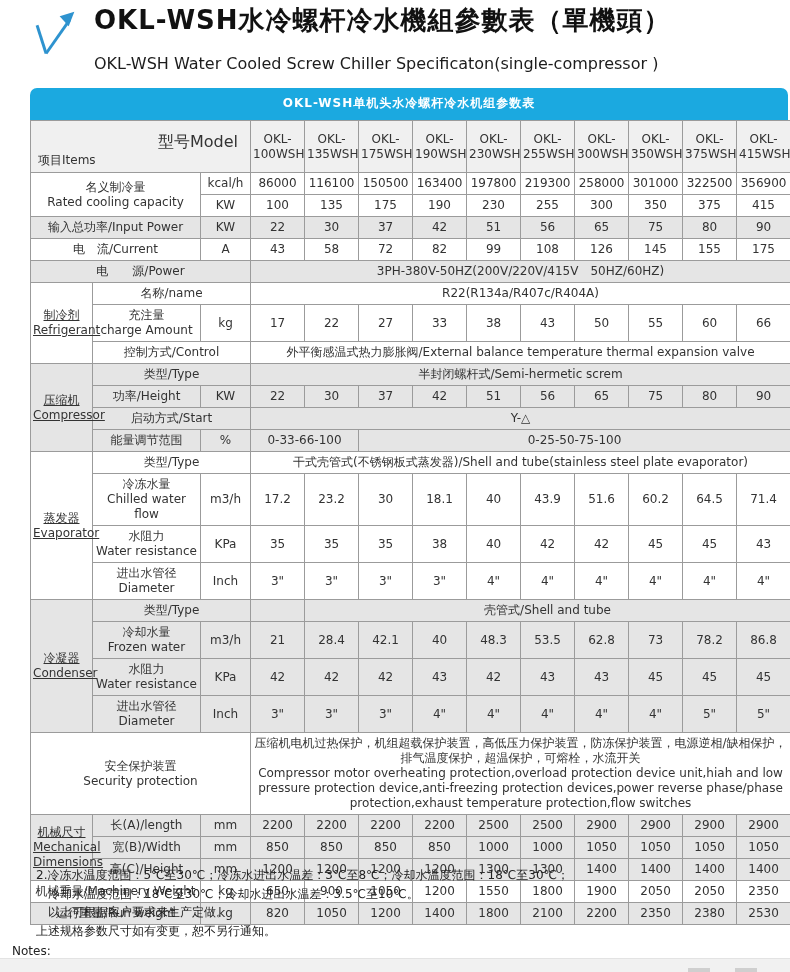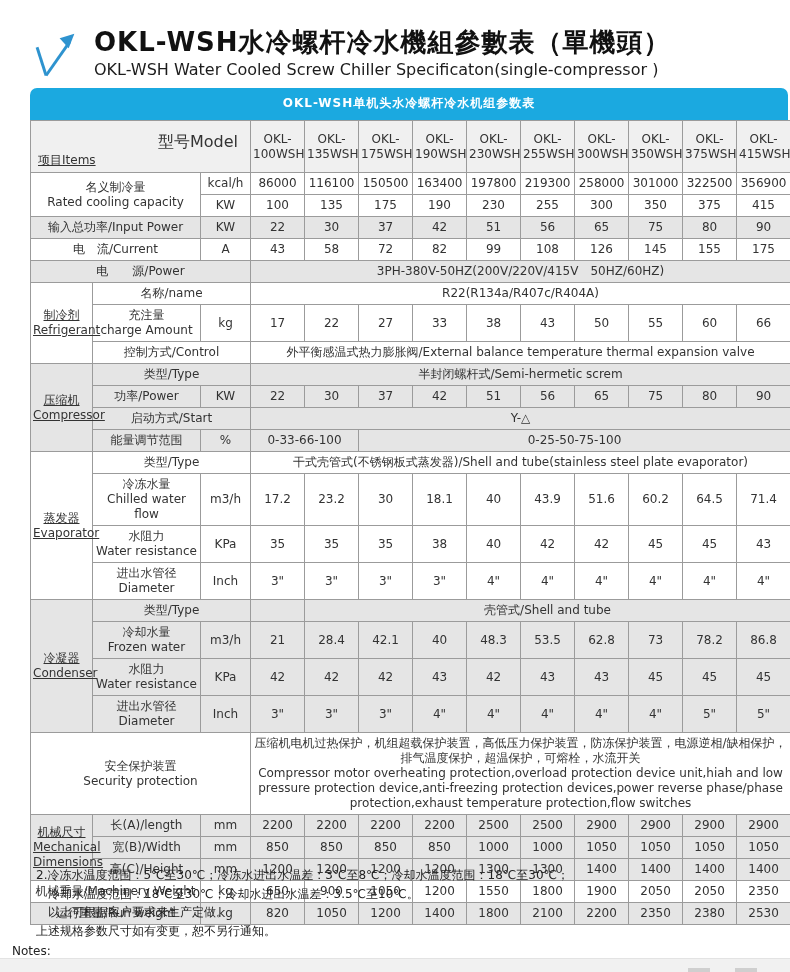--- a/index.html
+++ b/index.html
@@ -1,42 +1,42 @@
 <!DOCTYPE html>
 <html><head>
 <meta charset="utf-8">
 <style>
   html,body{margin:0;padding:0;}
   body{background:#fff;font-family:"DejaVu Sans","Liberation Sans",sans-serif;color:#2b2b2b;}
   .page{position:relative;width:790px;height:972px;background:#ffffff;overflow:hidden;}
 
   
-  .titlebar{display:flex;align-items:flex-start;padding:26px 0 0 26px;}
+  .titlebar{display:flex;align-items:flex-start;padding:4px 0 0 26px;}
   .logo{width:56px;height:52px;flex:0 0 auto;margin-top:2px;}
   .titles{margin-left:12px;}
   .title-zh{font-size:26px;font-weight:bold;color:#111;letter-spacing:1px;line-height:1.25;}
-  .title-en{font-size:16px;color:#1c1c1c;margin-top:1px;}
+  .title-en{font-size:16px;color:#1c1c1c;margin-top:17px;}
 
   
   .tablewrap{position:absolute;left:30px;top:88px;width:758px;}
   .banner{background:#1ba9e0;color:#fff;text-align:center;font-size:12px;font-weight:bold;
           letter-spacing:1px;padding:7px 0 8px 0;border-radius:7px 7px 0 0;}
   table.spec{border-collapse:collapse;table-layout:fixed;width:758px;background:#fff;}
   table.spec th,table.spec td{border:1px solid #9b9b9b;font-size:12px;text-align:center;
           padding:3px 2px;white-space:pre-line;line-height:1.25;color:#333;vertical-align:middle;}
   table.spec th{font-weight:normal;background:#f0f0f0;height:30px;}
   tr.row-g td{background:#e5e5e5;}
   tr.row-w td{background:#ffffff;}
   td.lbl{font-size:12px;}
   td.sec{font-size:12px;text-decoration:underline;}
   td.unit{font-size:12px;}
   td.long{text-align:left;white-space:pre-wrap;padding:4px 6px;font-size:12px;line-height:1.3;}
   th.corner{position:relative;background:#f0f0f0;
      background-image:linear-gradient(to bottom right,transparent calc(50% - 0.6px),#9b9b9b calc(50% - 0.6px),#9b9b9b calc(50% + 0.6px),transparent calc(50% + 0.6px));}
-  th.corner .items{position:absolute;left:7px;bottom:4px;font-size:12px;color:#333;text-decoration:underline;}
+  th.corner .items{position:absolute;left:7px;bottom:4px;font-size:12px;color:#333;}
   th.corner .model{position:absolute;right:12px;top:42%;transform:translateY(-50%);font-size:16px;color:#333;}
 
   
   .notes{position:absolute;left:12px;top:866px;width:766px;font-size:12px;color:#222;line-height:1.55;}
   .notes .en-title{margin-top:2px;}
 
   
   .bottom-strip{position:absolute;left:0;bottom:0;width:790px;height:13px;background:#f1f1f1;border-top:1px solid #e3e3e3;}
   .bottom-strip .mark{position:absolute;bottom:0;height:4px;width:22px;background:#cfcfcf;}
   .bottom-strip .m1{left:688px;}
@@ -191,21 +191,21 @@
             <td colspan="2" class="lbl">控制方式/Control</td>
             <td colspan="10">外平衡感温式热力膨胀阀/External balance temperature thermal expansion valve</td>
           </tr>
           <tr class="row-g">
             <td rowspan="4" class="sec">压缩机
 Compressor</td>
             <td colspan="2" class="lbl">类型/Type</td>
             <td colspan="10">半封闭螺杆式/Semi-hermetic screm</td>
           </tr>
           <tr class="row-g">
-            <td class="lbl">功率/Power</td>
+            <td class="lbl">功率/Height</td>
             <td class="unit">KW</td>
             <td>22</td>
             <td>30</td>
             <td>37</td>
             <td>42</td>
             <td>51</td>
             <td>56</td>
             <td>65</td>
             <td>75</td>
             <td>80</td>

